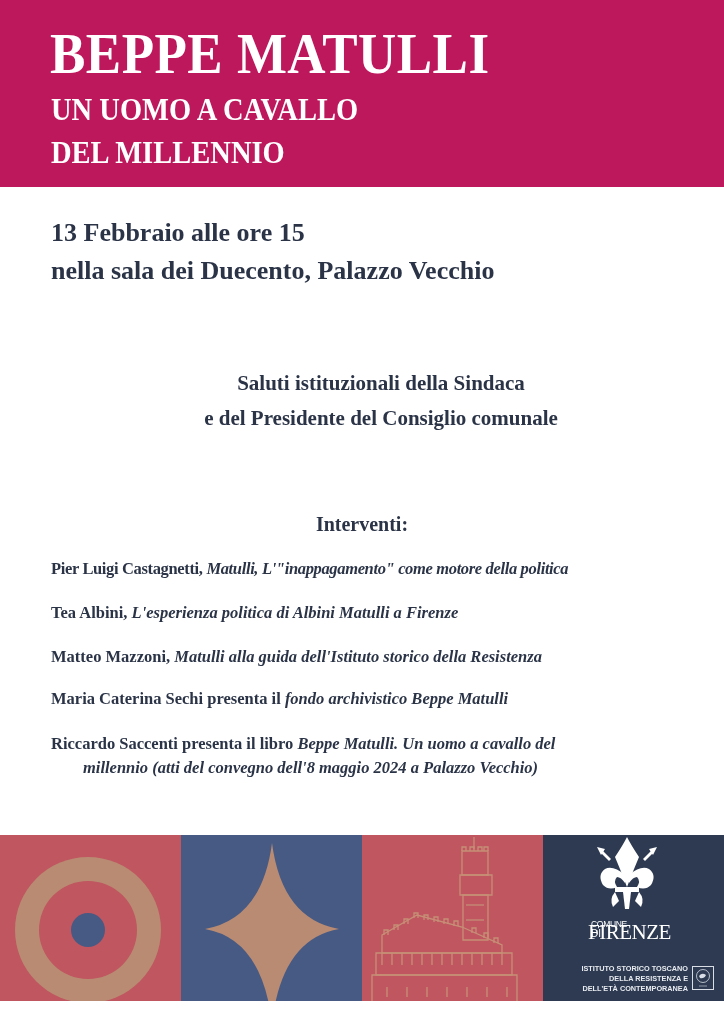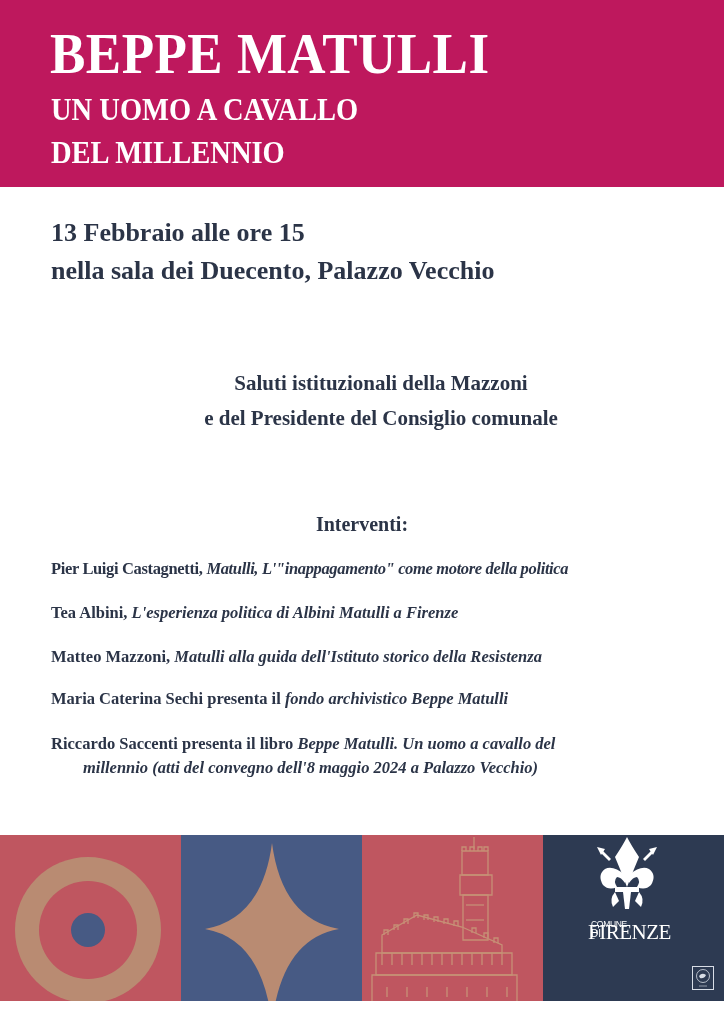--- a/index.html
+++ b/index.html
@@ -192,21 +192,21 @@
 
 <div class="header">
   <div class="title">BEPPE MATULLI</div>
   <div class="subtitle l1">UN UOMO A CAVALLO</div>
   <div class="subtitle l2">DEL MILLENNIO</div>
 </div>
 
 <div class="when l1">13 Febbraio alle ore 15</div>
 <div class="when l2">nella sala dei Duecento, Palazzo Vecchio</div>
 
-<div class="greetings l1">Saluti istituzionali della Mazzoni</div>
+<div class="greetings l1">Saluti istituzionali della Sindaca</div>
 <div class="greetings l2">e del Presidente del Consiglio comunale</div>
 
 <div class="interventi-title">Interventi:</div>
 
 <div class="speaker s1">
   <span class="name">Pier Luigi Castagnetti,</span>
   <span class="talk">Matulli, L'"inappagamento" come motore della politica</span>
 </div>
 <div class="speaker s2">
   <span class="name">Tea Albini,</span>
@@ -287,20 +287,25 @@
 
         <path d="M72 57 Q66 64 70 72 L76 66 Z"></path>
         <path d="M96 57 Q102 64 98 72 L92 66 Z"></path>
         <path d="M80 57 L88 57 L86 74 L82 74 Z"></path>
       </g>
     </svg>
     <div class="logo-text comune">COMUNE</div>
     <div class="logo-text di">DI</div>
     <div class="logo-text firenze">FIRENZE</div>
 
+    <div class="isrt">
+      <div>ISTITUTO STORICO TOSCANO</div>
+      <div>DELLA RESISTENZA E</div>
+      <div>DELL'ETÀ CONTEMPORANEA</div>
+    </div>
     <div class="isrt-badge">
       <svg width="20" height="22" viewBox="0 0 20 22">
         <circle cx="10" cy="9" r="6.5" fill="none" stroke="#d8dde6" stroke-width="0.8"></circle>
         <path d="M6 9 Q9 5 13 8 Q11 12 7 11 Z" fill="#d8dde6"></path>
         <line x1="6" y1="19" x2="14" y2="19" stroke="#d8dde6" stroke-width="0.6"></line>
       </svg>
     </div>
   </div>
 </div>
 

